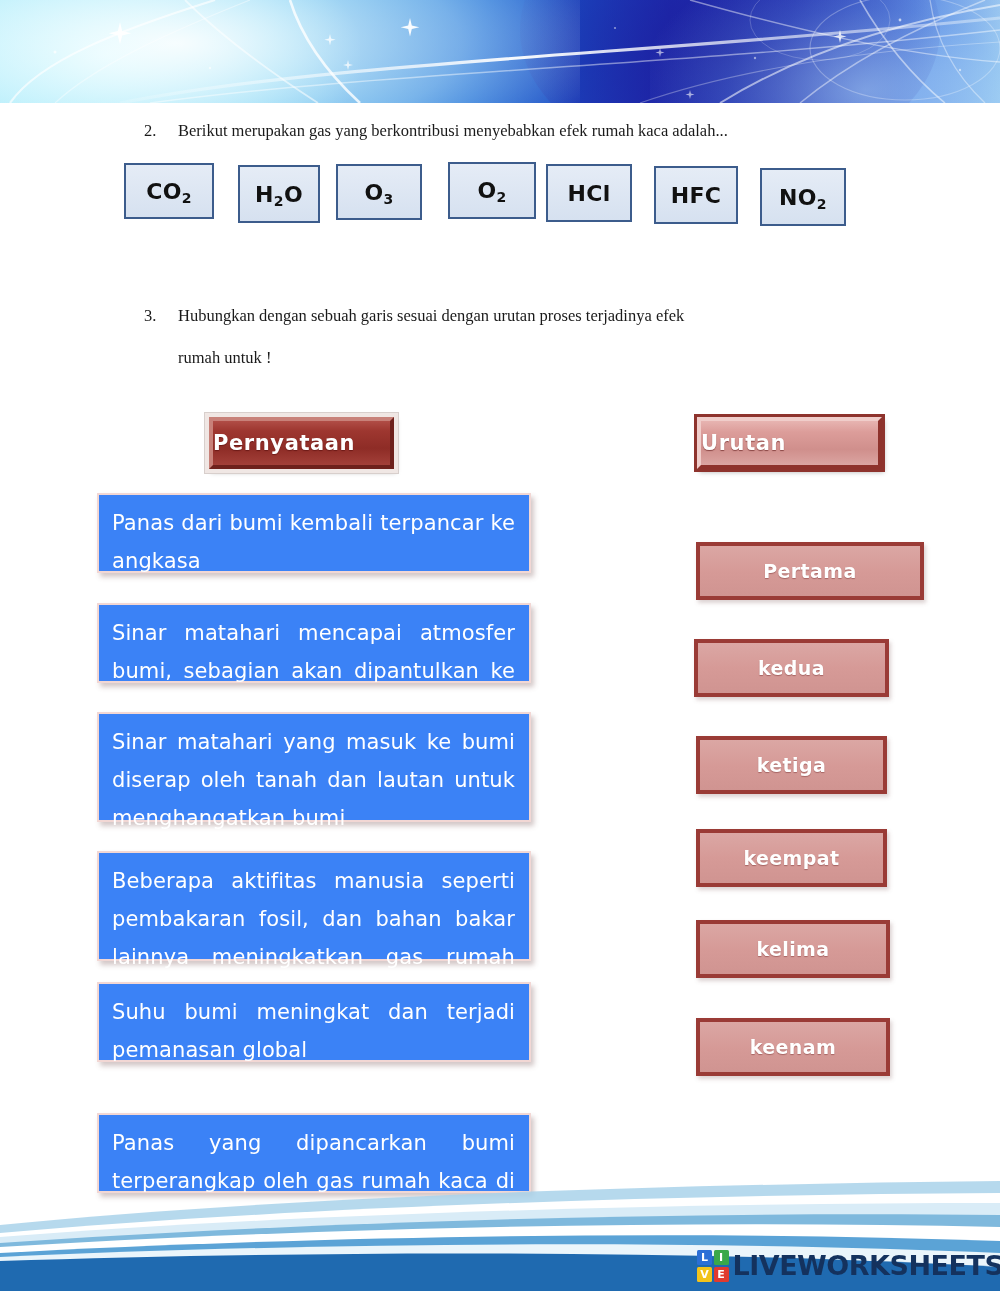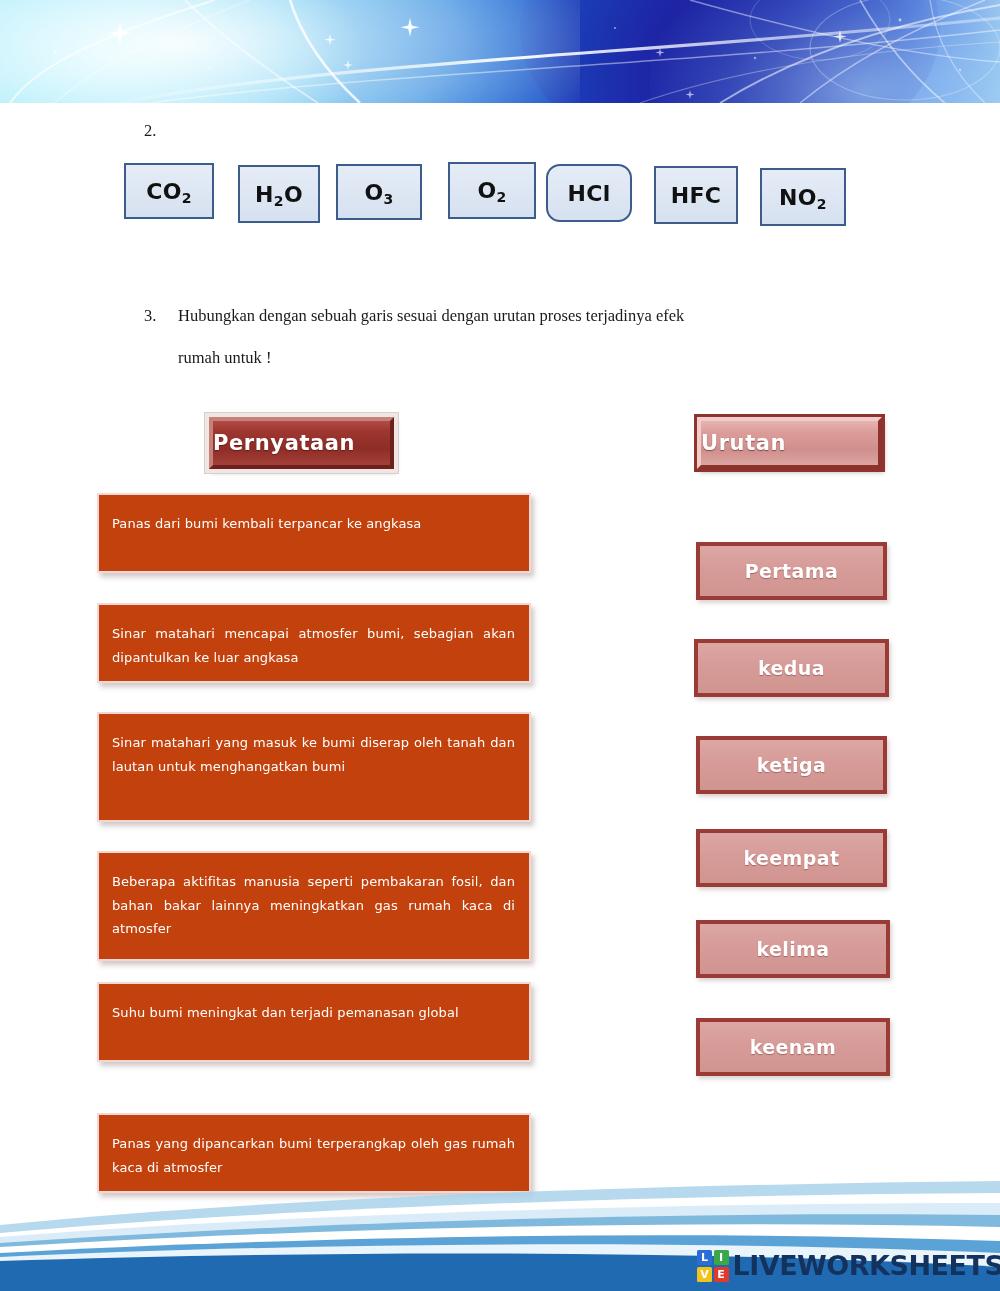--- a/index.html
+++ b/index.html
@@ -141,30 +141,30 @@
     border-color: #f0cdca #8e322c #8e322c #f0cdca;
     box-shadow:
       0 0 0 3px #8e332d,
       2px 3px 5px rgba(0,0,0,0.30);
   }
 
   
   .stmt {
     position: absolute;
     box-sizing: border-box;
-    background: #c2410c;
+    background: #3b82f6;
     border: 2px solid #f2d7d4;
     box-shadow: 3px 4px 5px rgba(110,70,70,0.30);
     color: #ffffff;
     font-family: "DejaVu Sans", sans-serif;
-    font-size: 13px;
+    font-size: 21px;
     line-height: 1.82;
     text-align: justify;
     text-align-last: left;
-    padding: 17px 14px 9px 13px;
+    padding: 9px 14px 9px 13px;
     letter-spacing: 0.1px;
   }
 
   
   .order {
     position: absolute;
     box-sizing: border-box;
     background: linear-gradient(180deg, #dba7a4 0%, #d69a97 50%, #d09491 100%);
     border: 4px solid #9a3b36;
     box-shadow: 2px 3px 4px rgba(120,80,80,0.25);
@@ -264,36 +264,37 @@
         <circle cx="900" cy="20" r="1.4" opacity="0.65"></circle>
         <circle cx="960" cy="70" r="1.2" opacity="0.55"></circle>
         <circle cx="755" cy="58" r="1.2" opacity="0.5"></circle>
         <circle cx="615" cy="28" r="1.1" opacity="0.5"></circle>
       </g>
     </svg>
   </div>
 
   <div class="q-row" style="left:144px; top:118px; width:760px;">
     <span class="q-num">2.</span>
+    <span class="q-text">Berikut merupakan gas yang berkontribusi menyebabkan efek rumah kaca adalah...</span>
   </div>
 
   <div class="formula-row">
     <div class="formula-box" style="left:0px;   top:3px;  width:90px;  height:56px;">
       <span>CO<sub>2</sub></span>
     </div>
     <div class="formula-box" style="left:114px; top:5px;  width:82px;  height:58px;">
       <span>H<sub>2</sub>O</span>
     </div>
     <div class="formula-box" style="left:212px; top:4px;  width:86px;  height:56px;">
       <span>O<sub>3</sub></span>
     </div>
     <div class="formula-box" style="left:324px; top:2px;  width:88px;  height:57px;">
       <span>O<sub>2</sub></span>
     </div>
-    <div class="formula-box" style="left:422px; top:4px;  width:86px;  height:58px;border-radius:14px;">
+    <div class="formula-box" style="left:422px; top:4px;  width:86px;  height:58px;">
       <span>HCl</span>
     </div>
     <div class="formula-box" style="left:530px; top:6px;  width:84px;  height:58px;">
       <span>HFC</span>
     </div>
     <div class="formula-box" style="left:636px; top:8px;  width:86px;  height:58px;">
       <span>NO<sub>2</sub></span>
     </div>
   </div>
 
@@ -317,21 +318,21 @@
   <div class="stmt" style="left:97px; top:603px;  width:434px; height:80px;">Sinar matahari mencapai atmosfer bumi, sebagian akan dipantulkan ke luar angkasa</div>
 
   <div class="stmt" style="left:97px; top:712px;  width:434px; height:110px;">Sinar matahari yang masuk ke bumi diserap oleh tanah dan lautan untuk menghangatkan bumi</div>
 
   <div class="stmt" style="left:97px; top:851px;  width:434px; height:110px;">Beberapa aktifitas manusia seperti pembakaran fosil, dan bahan bakar lainnya meningkatkan gas rumah kaca di atmosfer</div>
 
   <div class="stmt" style="left:97px; top:982px;  width:434px; height:80px;">Suhu bumi meningkat dan terjadi pemanasan global</div>
 
   <div class="stmt" style="left:97px; top:1113px; width:434px; height:80px;">Panas yang dipancarkan bumi terperangkap oleh gas rumah kaca di atmosfer</div>
 
-  <div class="order" style="left:696px; top:542px;  width:191px; height:58px;">Pertama</div>
+  <div class="order" style="left:696px; top:542px;  width:228px; height:58px;">Pertama</div>
 
   <div class="order" style="left:694px; top:639px;  width:195px; height:58px;">kedua</div>
 
   <div class="order" style="left:696px; top:736px;  width:191px; height:58px;">ketiga</div>
 
   <div class="order" style="left:696px; top:829px;  width:191px; height:58px;">keempat</div>
 
   <div class="order" style="left:696px; top:920px;  width:194px; height:58px;">kelima</div>
 
   <div class="order" style="left:696px; top:1018px; width:194px; height:58px;">keenam</div>

